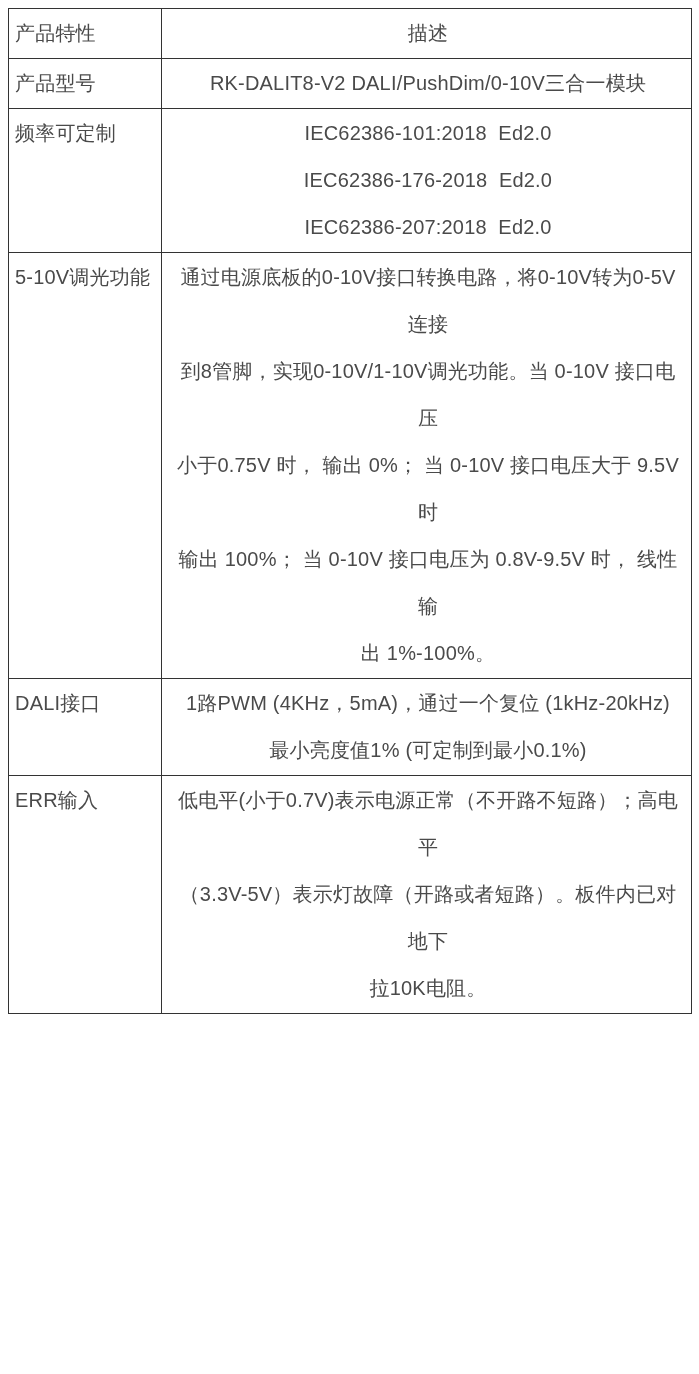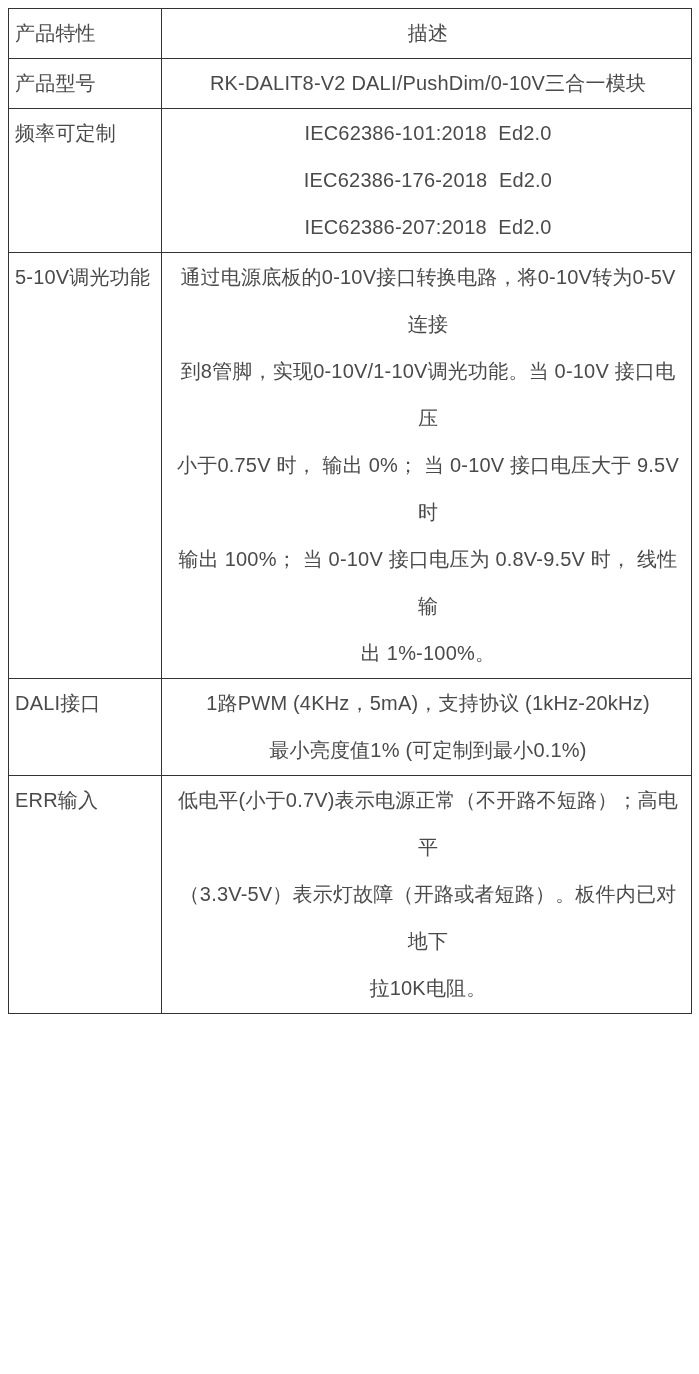--- a/index.html
+++ b/index.html
@@ -78,21 +78,21 @@
             <div class="desc-text">通过电源底板的0-10V接口转换电路，将0-10V转为0-5V连接
 到8管脚，实现0-10V/1-10V调光功能。当 0-10V 接口电压
 小于0.75V 时， 输出 0%； 当 0-10V 接口电压大于 9.5V 时
 输出 100%； 当 0-10V 接口电压为 0.8V-9.5V 时， 线性输
 出 1%-100%。</div>
           </td>
       </tr>
       <tr>
         <td class="feature">DALI接口</td>
         <td class="desc">
-            <div class="desc-text">1路PWM (4KHz，5mA)，支持协议 (1kHz-20kHz)
+            <div class="desc-text">1路PWM (4KHz，5mA)，通过一个复位 (1kHz-20kHz)
 最小亮度值1% (可定制到最小0.1%)</div>
           </td>
       </tr>
       <tr>
         <td class="feature">ERR输入</td>
         <td class="desc">
             <div class="desc-text">低电平(小于0.7V)表示电源正常（不开路不短路）；高电平
 （3.3V-5V）表示灯故障（开路或者短路）。板件内已对地下
 拉10K电阻。</div>
           </td>

